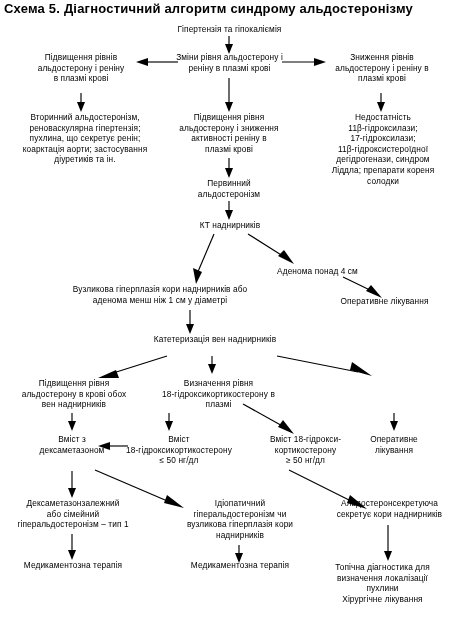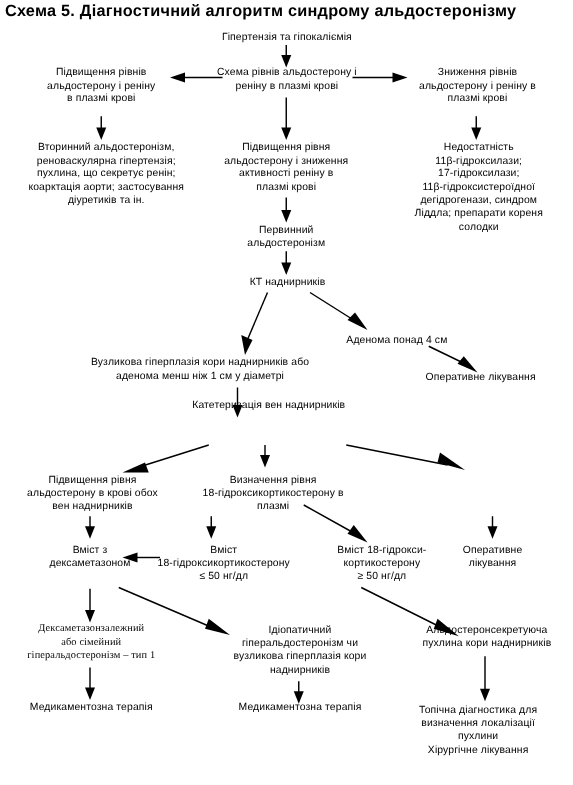--- a/index.html
+++ b/index.html
@@ -185,21 +185,21 @@
     </g>
 
     <g>
       <line x1="388" y1="525" x2="388" y2="553"></line>
       <polygon points="384,551 392,551 388,561"></polygon>
     </g>
   </svg>
 
   <div class="node" style="left:157px; top:24px; width:145px;">Гіпертензія та гіпокаліємія</div>
 
-  <div class="node" style="left:164px; top:52px; width:131px;">Схема рівнів альдостерону і
+  <div class="node" style="left:164px; top:52px; width:131px;">Зміни рівня альдостерону і
 реніну в плазмі крові</div>
 
   <div class="node" style="left:22px; top:52px; width:118px;">Підвищення рівнів
 альдостерону і реніну
 в плазмі крові</div>
 
   <div class="node" style="left:321px; top:52px; width:122px;">Зниження рівнів
 альдостерону і реніну в
 плазмі крові</div>
 
@@ -227,21 +227,21 @@
 
   <div class="node" style="left:186px; top:220px; width:88px;">КТ наднирників</div>
 
   <div class="node" style="left:265px; top:266px; width:105px;">Аденома понад 4 см</div>
 
   <div class="node" style="left:37px; top:284px; width:246px;">Вузликова гіперплазія кори наднирників або
 аденома менш ніж 1 см у діаметрі</div>
 
   <div class="node" style="left:314px; top:296px; width:141px;">Оперативне лікування</div>
 
-  <div class="node" style="left:125px; top:318px; width:180px;">Катетеризація вен наднирників</div>
+  <div class="node" style="left:125px; top:334px; width:180px;">Катетеризація вен наднирників</div>
 
   <div class="node" style="left:4px; top:378px; width:140px;">Підвищення рівня
 альдостерону в крові обох
 вен наднирників</div>
 
   <div class="node" style="left:147px; top:378px; width:143px;">Визначення рівня
 18-гідроксикортикостерону в
 плазмі</div>
 
 
@@ -252,31 +252,31 @@
 18-гідроксикортикостерону
 ≤ 50 нг/дл</div>
 
   <div class="node" style="left:252px; top:434px; width:107px;">Вміст 18-гідрокси-
 кортикостерону
 ≥ 50 нг/дл</div>
 
   <div class="node" style="left:356px; top:434px; width:76px;">Оперативне
 лікування</div>
 
-  <div class="node" style="left:6px; top:498px; width:134px;font-family:Liberation Serif, serif;">Дексаметазонзалежний
+  <div class="node" style="left:6px; top:498px; width:134px;">Дексаметазонзалежний
 або сімейний
 гіперальдостеронізм – тип 1</div>
 
   <div class="node" style="left:172px; top:498px; width:136px;">Ідіопатичний
 гіперальдостеронізм чи
 вузликова гіперплазія кори
 наднирників</div>
 
   <div class="node" style="left:323px; top:498px; width:133px;">Альдостеронсекретуюча
-пухлина кори наднирників</div>
+секретує кори наднирників</div>
 
   <div class="node" style="left:6px; top:560px; width:134px;">Медикаментозна терапія</div>
 
   <div class="node" style="left:172px; top:560px; width:136px;">Медикаментозна терапія</div>
 
   <div class="node" style="left:314px; top:562px; width:137px;text-align:center;">Топічна діагностика для
 визначення локалізації
 пухлини
 Хірургічне лікування</div>
 

